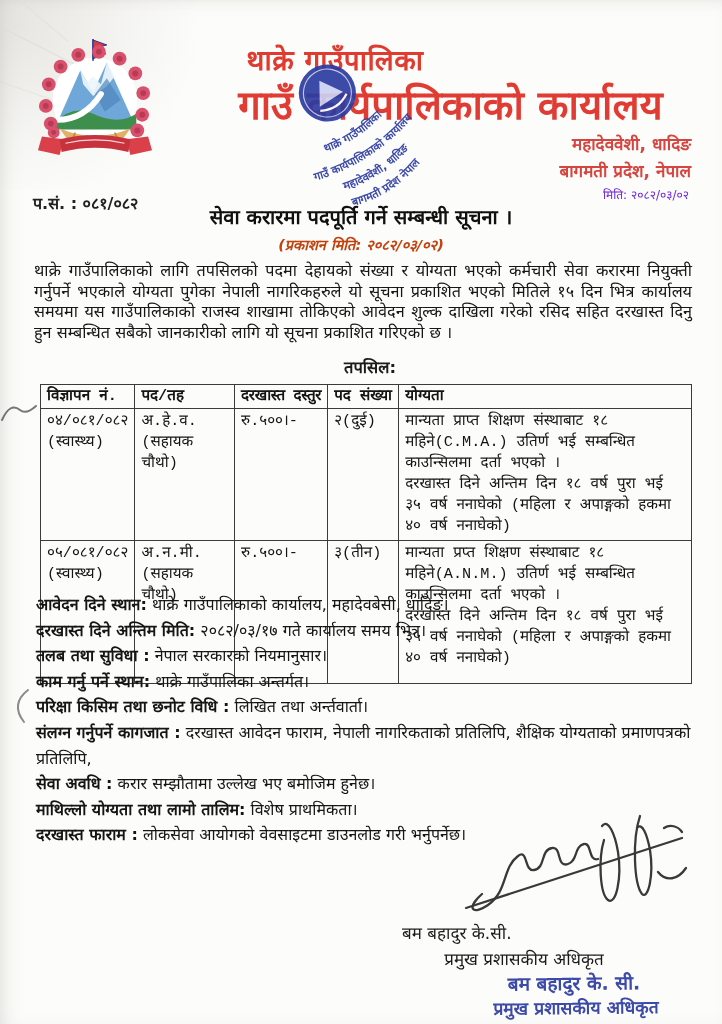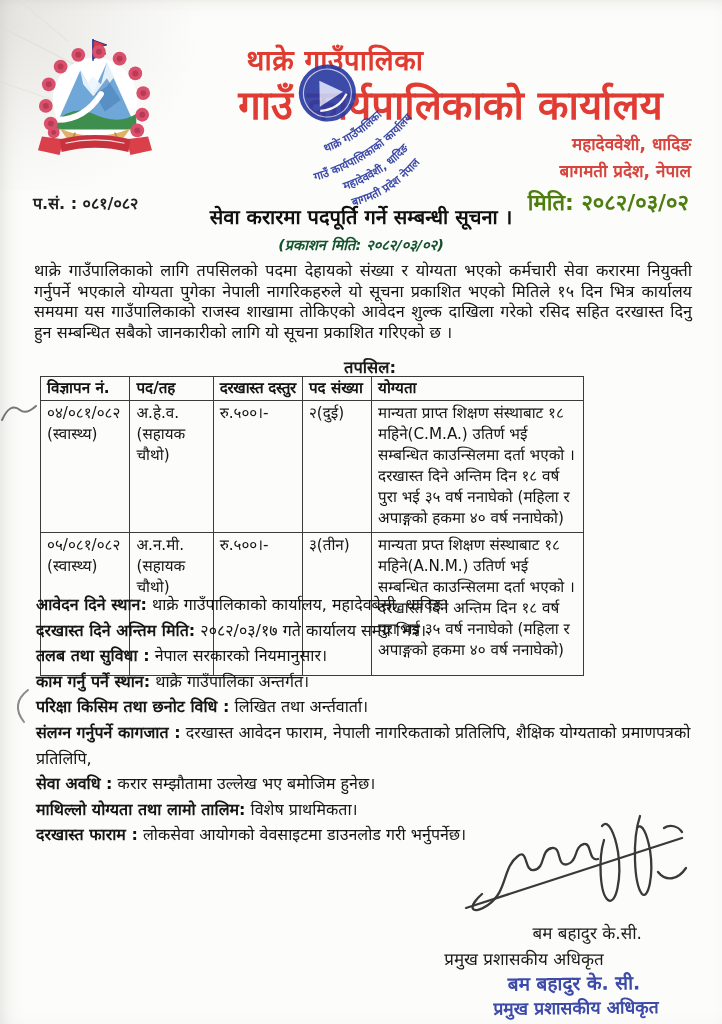--- a/index.html
+++ b/index.html
@@ -22,52 +22,52 @@
 
   
   .emblem{position:absolute;left:36px;top:34px;width:118px;height:132px;}
   .hdr-line1{position:absolute;left:205px;top:40px;width:260px;text-align:center;
     font-size:28px;font-weight:bold;color:#df3b31;letter-spacing:.5px;}
   .hdr-line2{position:absolute;left:198px;top:76px;width:505px;text-align:center;
     font-size:40px;font-weight:bold;color:#e03c33;}
   .hdr-addr{position:absolute;right:31px;top:131px;text-align:right;
     font-size:17px;font-weight:bold;color:#d6453f;line-height:27px;}
   .ref-no{position:absolute;left:33px;top:192px;font-size:16px;font-weight:bold;color:#222;}
-  .hdr-date{position:absolute;right:33px;top:186px;font-size:22px;font-weight:bold;color:#4d7c0f;}
+  .hdr-date{position:absolute;right:33px;top:186px;font-size:12px;font-weight:normal;color:#6d28d9;}
 
   .stamp{position:absolute;left:248px;top:46px;width:212px;height:176px;opacity:.92;}
 
   
   .title{position:absolute;left:0;top:203px;width:722px;text-align:center;
     font-size:20px;font-weight:bold;color:#101010;}
   .subtitle{position:absolute;left:0;top:234px;width:722px;text-align:center;
-    font-size:14.5px;font-weight:bold;font-style:italic;color:#14532d;}
+    font-size:14.5px;font-weight:bold;font-style:italic;color:#c2410c;}
   .body-par{position:absolute;left:34px;top:261px;width:658px;
     font-size:16.2px;line-height:20.6px;text-align:justify;color:#161616;}
   .tapasil{position:absolute;left:0;top:355px;width:740px;text-align:center;
     font-size:16.5px;font-weight:bold;}
 
   
-  table.vac{position:absolute;left:40px;top:376px;width:544px;border-collapse:collapse;
-    font-size:15.2px;color:#141414;}
+  table.vac{position:absolute;left:40px;top:384px;width:652px;border-collapse:collapse;
+    font-size:15.2px;color:#141414;font-family:Liberation Mono, monospace;}
   table.vac th,table.vac td{border:1.4px solid #3b3b3b;vertical-align:top;
     padding:2px 6px 3px 6px;text-align:left;font-weight:normal;line-height:21px;}
   table.vac th{font-weight:bold;white-space:nowrap;padding-top:1px;padding-bottom:1px;}
   table.vac td .cl{display:block;}
   td.qual{line-height:21.5px;}
 
   
   .details{position:absolute;left:36px;top:592px;width:670px;
     font-size:16px;line-height:25.6px;color:#151515;}
   .d-label{font-weight:bold;}
   .d-cont{padding-left:205px;}
 
   
   .sig-svg{position:absolute;left:452px;top:810px;width:250px;height:108px;}
-  .sig-name{position:absolute;left:402px;top:921px;width:240px;text-align:right;
+  .sig-name{position:absolute;left:402px;top:921px;width:240px;text-align:left;
     font-size:17px;color:#1b1b1b;}
   .sig-title{position:absolute;left:404px;top:947px;width:240px;text-align:center;
     font-size:17px;color:#1b1b1b;}
   .stamp-name{position:absolute;left:454px;top:970px;width:240px;text-align:center;
     font-size:19px;font-weight:bold;color:#2c3ba2;transform:rotate(-.6deg);opacity:.92;}
   .stamp-title{position:absolute;left:456px;top:995px;width:240px;text-align:center;
     font-size:17.5px;font-weight:bold;color:#2c3ba2;transform:rotate(-.6deg);opacity:.92;}
 
   .penmark{position:absolute;}
 </style>

